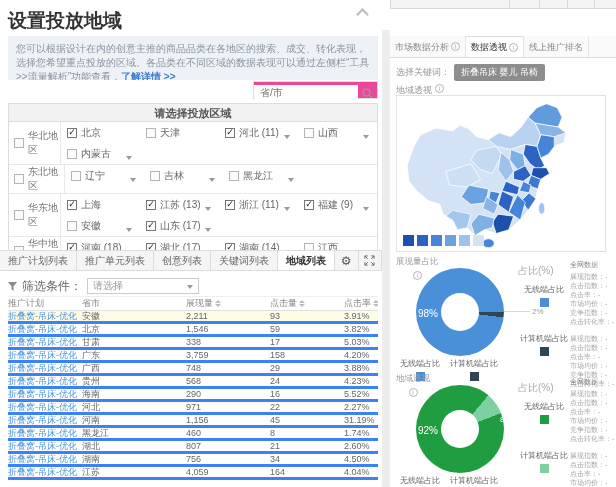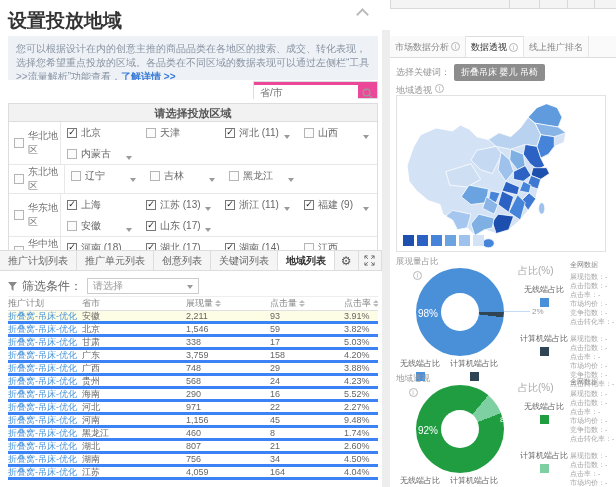--- a/index.html
+++ b/index.html
@@ -360,21 +360,21 @@
             <div class="at-cell c1">河北</div>
             <div class="at-cell c2">971</div>
             <div class="at-cell c3">22</div>
             <div class="at-cell c4">2.27%</div>
           </div>
           <div class="at-row">
             <div class="at-cell c0 campaign-link">折叠窝-吊床-优化</div>
             <div class="at-cell c1">河南</div>
             <div class="at-cell c2">1,156</div>
             <div class="at-cell c3">45</div>
-            <div class="at-cell c4">9.48%</div>
+            <div class="at-cell c4">31.19%</div>
           </div>
           <div class="at-row">
             <div class="at-cell c0 campaign-link">折叠窝-吊床-优化</div>
             <div class="at-cell c1">黑龙江</div>
             <div class="at-cell c2">460</div>
             <div class="at-cell c3">8</div>
             <div class="at-cell c4">1.74%</div>
           </div>
           <div class="at-row">
             <div class="at-cell c0 campaign-link">折叠窝-吊床-优化</div>

